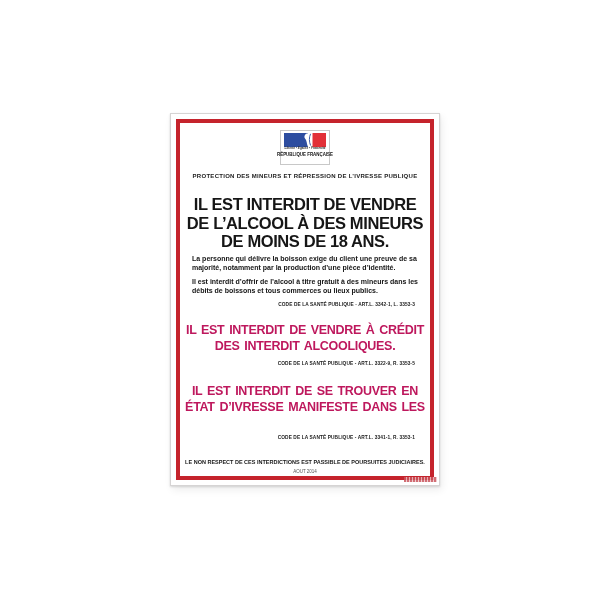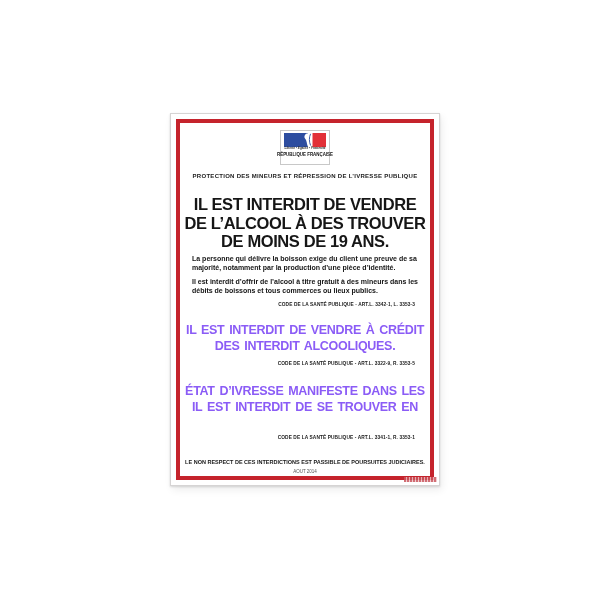--- a/index.html
+++ b/index.html
@@ -56,21 +56,21 @@
   }
   .paras p{margin:0 0 6px 0;}
   .code-ref{
     position:absolute;right:24px;width:500px;text-align:right;
     font-size:9.6px;font-weight:700;color:#1a1a1a;letter-spacing:.2px;
     transform:scale(0.5);transform-origin:100% 0;white-space:nowrap;
   }
   .ref-1{top:187px;} .ref-2{top:246px;} .ref-3{top:320px;}
   .sub-heading{
     position:absolute;left:0;right:0;text-align:center;
-    font-size:12.5px;line-height:15.5px;font-weight:800;color:#8b5cf6;
+    font-size:12.5px;line-height:15.5px;font-weight:800;color:#be185d;
     letter-spacing:-0.3px;word-spacing:1.6px;
   }
   .h2{top:209px;} .h3{top:270px;}
   .footer-warning{
     position:absolute;top:345px;left:50%;width:536px;margin-left:-268px;
     text-align:center;font-size:11px;font-weight:700;color:#161616;
     transform:scale(0.5);transform-origin:50% 0;white-space:nowrap;
   }
   .footer-date{
     position:absolute;top:355px;left:50%;width:536px;margin-left:-268px;
@@ -103,38 +103,38 @@
         </svg>
       </span>
       <div class="logo-motto">Liberté • Égalité • Fraternité</div>
       <div class="logo-republic">RÉPUBLIQUE FRANÇAISE</div>
     </div>
 
     <div class="subtitle">PROTECTION DES MINEURS ET RÉPRESSION DE L’IVRESSE PUBLIQUE</div>
 
     <div class="main-title">
       <div>IL EST INTERDIT DE VENDRE</div>
-      <div>DE L’ALCOOL À DES TROUVER</div>
-      <div>DE MOINS DE 19 ANS.</div>
+      <div>DE L’ALCOOL À DES MINEURS</div>
+      <div>DE MOINS DE 18 ANS.</div>
     </div>
     <div class="paras">
       <p>La personne qui délivre la boisson exige du client une preuve de sa majorité, notamment par la production d’une pièce d’identité.</p>
       <p>Il est interdit d’offrir de l’alcool à titre gratuit à des mineurs dans les débits de boissons et tous commerces ou lieux publics.</p>
     </div>
     <div class="code-ref ref-1">CODE DE LA SANTÉ PUBLIQUE - ART.L. 3342-1, L. 3353-3</div>
 
     <div class="sub-heading h2">
       <div>IL EST INTERDIT DE VENDRE À CRÉDIT</div>
       <div>DES INTERDIT ALCOOLIQUES.</div>
     </div>
     <div class="code-ref ref-2">CODE DE LA SANTÉ PUBLIQUE - ART.L. 3322-9, R. 3353-5</div>
 
     <div class="sub-heading h3">
+      <div>IL EST INTERDIT DE SE TROUVER EN</div>
       <div>ÉTAT D’IVRESSE MANIFESTE DANS LES</div>
-      <div>IL EST INTERDIT DE SE TROUVER EN</div>
     </div>
     <div class="code-ref ref-3">CODE DE LA SANTÉ PUBLIQUE - ART.L. 3341-1, R. 3353-1</div>
 
     <div class="footer-warning">LE NON RESPECT DE CES INTERDICTIONS EST PASSIBLE DE POURSUITES JUDICIAIRES.</div>
     <div class="footer-date">AOÛT 2014</div>
   </div>
 
   <div class="corner-mark"></div>
 </div>
 

